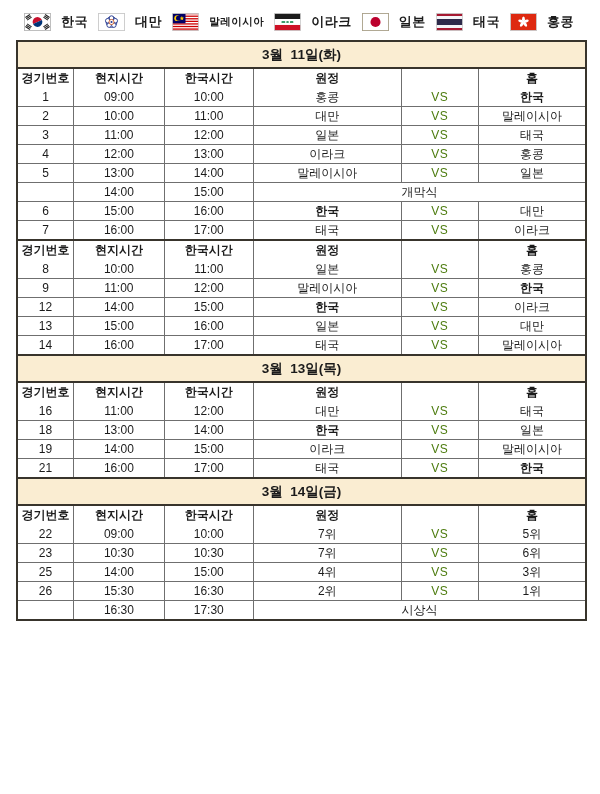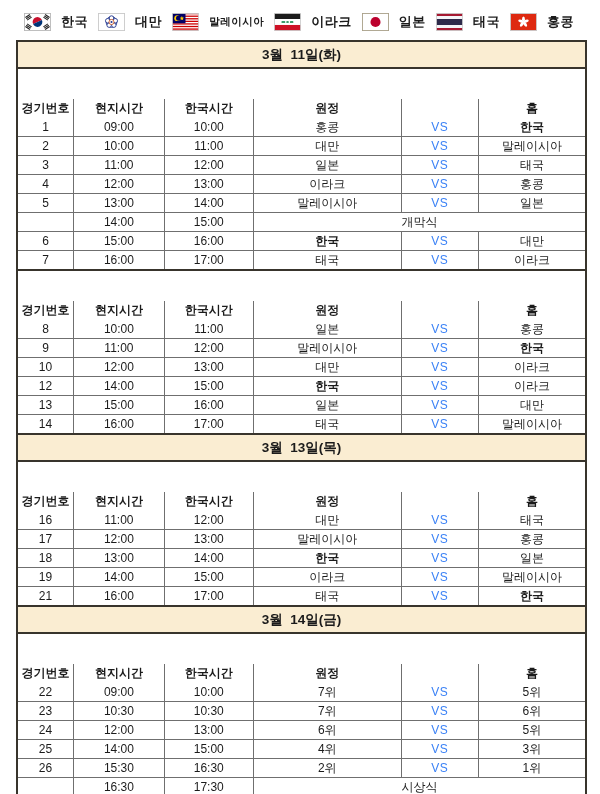--- a/index.html
+++ b/index.html
@@ -20,34 +20,34 @@
   .legend-item.small .label{font-size:10.5px;}
   
   .sections{padding:0 13px 12px 16px;}
   .section{border:2px solid #38342C;background:#fff;}
   .section + .section{margin-top:-2px;}
   .band{
     background:#FAEDD2;border-bottom:2px solid #38342C;
     height:25px;display:flex;align-items:center;justify-content:center;
     font-size:13.5px;font-weight:700;white-space:pre;
   }
-  table.sched{width:100%;border-collapse:collapse;table-layout:fixed;margin-top:30px;}
+  table.sched{width:100%;border-collapse:collapse;table-layout:fixed;}
   table.sched td{
     text-align:center;vertical-align:middle;
     font-size:12px;height:18px;padding:0 2px;
     border-right:1px solid #6F6F6F;border-bottom:1px solid #6F6F6F;
     overflow:hidden;white-space:nowrap;
   }
   table.sched td:last-child{border-right:none;}
   table.sched tr:last-child td{border-bottom:none;}
   table.sched thead td{
     font-weight:700;height:19px;
     border-bottom:3px double #4a4a4a;
   }
-  td.vs{color:#3b82f6;letter-spacing:.5px;}
+  td.vs{color:#4d7c0f;letter-spacing:.5px;}
   td.ev{font-weight:400;}
   .b{font-weight:700;}
 </style>
 </head>
 <body>
 
 <div class="legend">
     <div class="legend-item">
       <span class="flag">
         <svg viewBox="0 0 30 20">
@@ -295,28 +295,20 @@
           </tr>
           <tr>
             <td>9</td>
             <td>11:00</td>
             <td>12:00</td>
             <td>말레이시아</td>
             <td class="vs">VS</td>
             <td class="b">한국</td>
           </tr>
           <tr>
-            <td>10</td>
-            <td>12:00</td>
-            <td>13:00</td>
-            <td>대만</td>
-            <td class="vs">VS</td>
-            <td>이라크</td>
-          </tr>
-          <tr>
             <td>12</td>
             <td>14:00</td>
             <td>15:00</td>
             <td class="b">한국</td>
             <td class="vs">VS</td>
             <td>이라크</td>
           </tr>
           <tr>
             <td>13</td>
             <td>15:00</td>
@@ -360,28 +352,20 @@
         <tbody>
           <tr>
             <td>16</td>
             <td>11:00</td>
             <td>12:00</td>
             <td>대만</td>
             <td class="vs">VS</td>
             <td>태국</td>
           </tr>
           <tr>
-            <td>17</td>
-            <td>12:00</td>
-            <td>13:00</td>
-            <td>말레이시아</td>
-            <td class="vs">VS</td>
-            <td>홍콩</td>
-          </tr>
-          <tr>
             <td>18</td>
             <td>13:00</td>
             <td>14:00</td>
             <td class="b">한국</td>
             <td class="vs">VS</td>
             <td>일본</td>
           </tr>
           <tr>
             <td>19</td>
             <td>14:00</td>
@@ -433,28 +417,20 @@
           </tr>
           <tr>
             <td>23</td>
             <td>10:30</td>
             <td>10:30</td>
             <td>7위</td>
             <td class="vs">VS</td>
             <td>6위</td>
           </tr>
           <tr>
-            <td>24</td>
-            <td>12:00</td>
-            <td>13:00</td>
-            <td>6위</td>
-            <td class="vs">VS</td>
-            <td>5위</td>
-          </tr>
-          <tr>
             <td>25</td>
             <td>14:00</td>
             <td>15:00</td>
             <td>4위</td>
             <td class="vs">VS</td>
             <td>3위</td>
           </tr>
           <tr>
             <td>26</td>
             <td>15:30</td>

